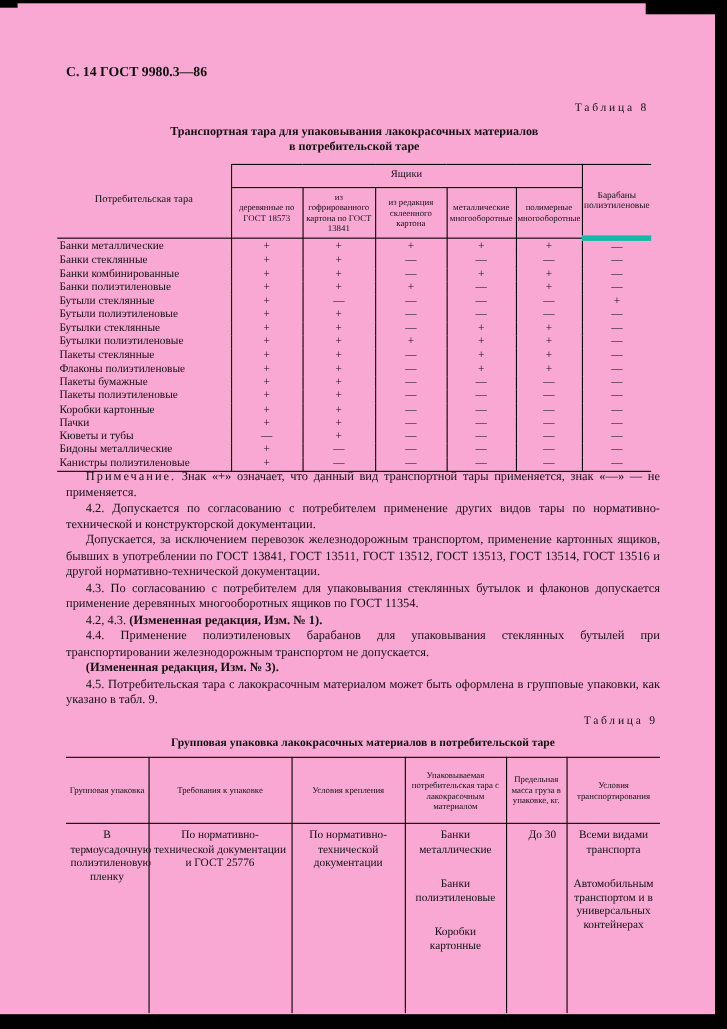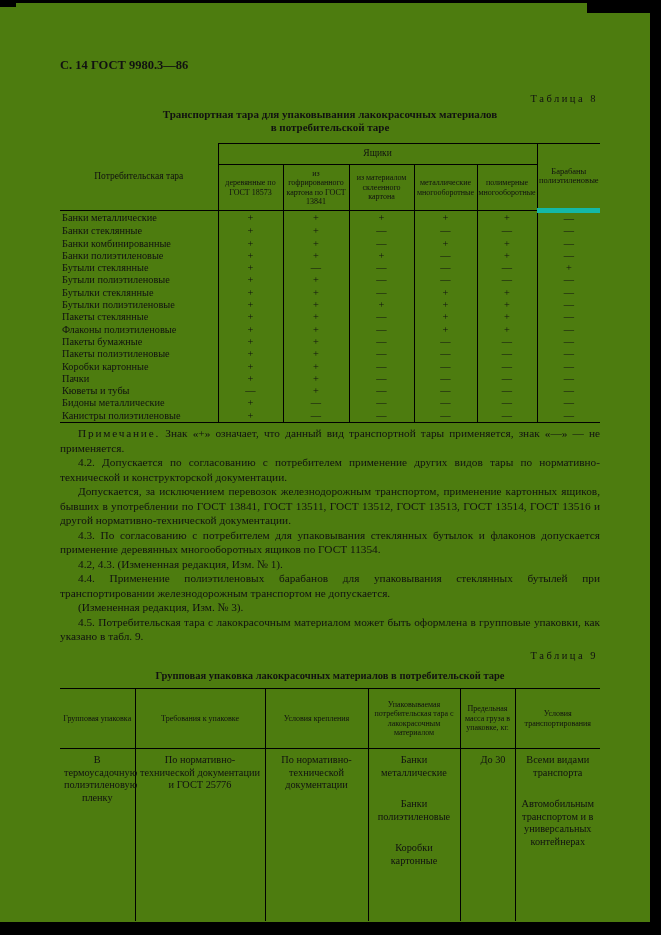--- a/index.html
+++ b/index.html
@@ -1,47 +1,47 @@
 <!DOCTYPE html>
 <html><head>
 <meta charset="utf-8">
 <style>
   * { margin: 0; padding: 0; box-sizing: border-box; }
   html, body { background: #888; }
   .page {
     position: relative;
     width: 661px; height: 935px;
-    background: #4d7c0f;
+    background: #f9a8d4;
     font-family: "Liberation Serif", "DejaVu Serif", serif;
     color: #111;
     overflow: hidden;
     margin: 0 auto;
   }
   
   .edge { position: absolute; background: #000; }
   .edge-top    { left: 0; top: 0; width: 661px; height: 3px; }
   .edge-top-right { right: 0; top: 0; width: 74px; height: 13px; }
   .edge-top-left  { left: 0; top: 0; width: 16px; height: 7px; }
   .edge-right  { right: 0; top: 0; width: 11px; height: 935px; }
   .edge-bottom { left: 0; bottom: 0; width: 661px; height: 13px; }
 
   .doc-header {
     position: absolute; left: 60px; top: 58px;
     font-weight: bold; font-size: 12.5px;
   }
 
   
-  .t8-section { position: absolute; left: 60px; top: 93px; width: 540px; }
+  .t8-section { position: absolute; left: 52px; top: 93px; width: 540px; }
   .tbl-caption {
     text-align: right; font-size: 10.5px; letter-spacing: 2.5px;
     padding-right: 2px;
   }
   .t8-title {
     text-align: center; font-weight: bold; font-size: 11px; line-height: 13px;
-    margin-top: 4px;
+    margin-top: 10px;
   }
   table { border-collapse: collapse; table-layout: fixed; width: 540px; }
   th, td { font-weight: normal; }
 
   .t8 { margin-top: 9px; }
   .t8 th { font-size: 8px; line-height: 9.5px; text-align: center; vertical-align: middle; padding: 2px 1px; }
   .t8 .c-consumer { font-size: 9.5px; border-right: 1px solid #000; border-bottom: 1px solid #000; }
   .t8 .c-group   { font-size: 9.5px; height: 21px; border-top: 1px solid #000; border-right: 1px solid #000; border-bottom: 1px solid #000; }
   .t8 .c-drums   { font-size: 8.5px; border-top: 1px solid #000; border-bottom: 5px solid #14b8a6; margin-top: 16px; }
   .t8 .c-sub     { height: 46px; border-right: 1px solid #000; border-bottom: 1px solid #000; }
@@ -51,21 +51,21 @@
   .t8 tbody td.val:last-child { border-right: none; }
   .t8 tbody tr:last-child td { border-bottom: 1px solid #000; }
 
   
   .textblock {
     position: absolute; left: 60px; top: 426px; width: 540px;
     font-size: 11.3px; line-height: 14.5px; text-align: justify;
   }
   .para { text-indent: 18px; }
   .note-label { letter-spacing: 1.8px; font-family: Liberation Serif, serif; }
-  .bold { font-weight: normal; }
+  .bold { font-weight: bold; }
 
   
   .t9-section { position: absolute; left: 60px; top: 650px; width: 540px; }
   .t9-title {
     text-align: center; font-weight: bold; font-size: 10.5px; margin-top: 9px;
   }
   .t9 { margin-top: 7px; }
   .t9 th {
     font-size: 8px; line-height: 9.5px; text-align: center; vertical-align: middle;
     height: 60px; padding: 2px 2px;
@@ -112,21 +112,21 @@
       </colgroup>
       <thead>
         <tr>
           <th class="c-consumer" rowspan="2">Потребительская тара</th>
           <th class="c-group" colspan="5">Ящики</th>
           <th class="c-drums" rowspan="2">Барабаны полиэтиленовые</th>
         </tr>
         <tr>
             <th class="c-sub">деревянные по ГОСТ 18573</th>
             <th class="c-sub">из гофрированного картона по ГОСТ 13841</th>
-            <th class="c-sub">из материалом склеенного картона</th>
+            <th class="c-sub">из редакция склеенного картона</th>
             <th class="c-sub">металлические многооборотные</th>
             <th class="c-sub">полимерные многооборотные</th>
           </tr>
       </thead>
       <tbody>
           <tr>
             <td class="rowlabel">Банки металлические</td>
             <td class="val">+</td>
             <td class="val">+</td>
             <td class="val">+</td>

